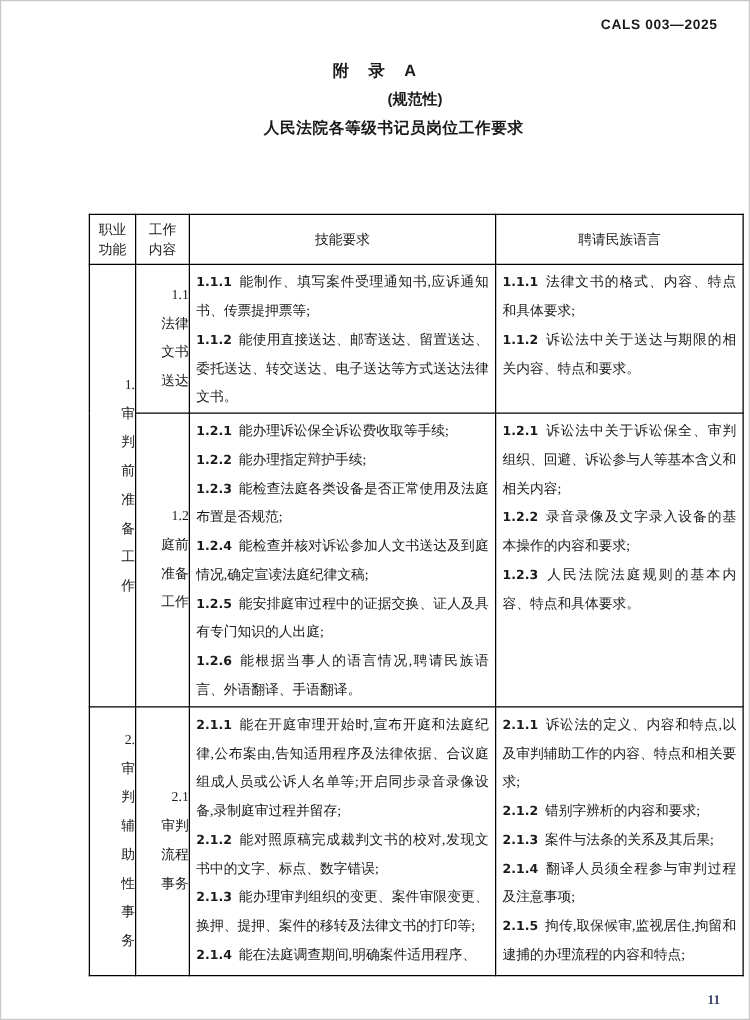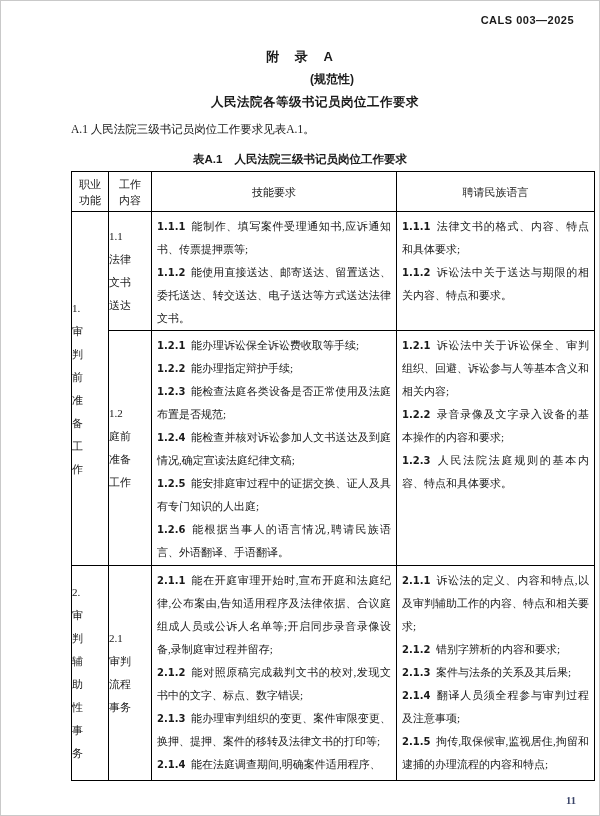--- a/index.html
+++ b/index.html
@@ -56,21 +56,21 @@
     font-size:11px;
     vertical-align:middle;
     overflow:hidden;
     box-sizing:border-box;
   }
   .req-table{border:1.5px solid #000;}
   th.hdr{
     text-align:center;white-space:pre-line;line-height:16px;
   }
   .v-label{
-    text-align:left;white-space:pre-line;line-height:23px;
+    text-align:right;white-space:pre-line;line-height:23px;
     vertical-align:middle;
   }
   td.cell-req{
     vertical-align:top;padding:3px 5px 0 5px;margin-left:44px;
   }
   .cell-req p{
     margin:0;line-height:23px;
     text-align:justify;
   }
   .cell-req p .num{
@@ -88,23 +88,21 @@
 <body>
 
 <div class="page">
 
   <div class="doc-code">CALS 003—2025</div>
 
   <div class="center-line appendix-title">附 录 A</div>
   <div class="center-line normative">(规范性)</div>
   <div class="center-line doc-subtitle">人民法院各等级书记员岗位工作要求</div>
 
-  <div class="intro">A.1 人民法院三级书记员岗位工作要求见表A.1。</div>
 
-  <div class="center-line table-caption"><span class="caption-label">表A.1</span><span>人民法院三级书记员岗位工作要求</span></div>
 
   <div class="req-table-wrap">
     <table class="req-table">
       <colgroup>
         <col style="width:37px">
           <col style="width:43px">
           <col style="width:245px">
           <col style="width:198px">
       </colgroup>
       <tbody>

